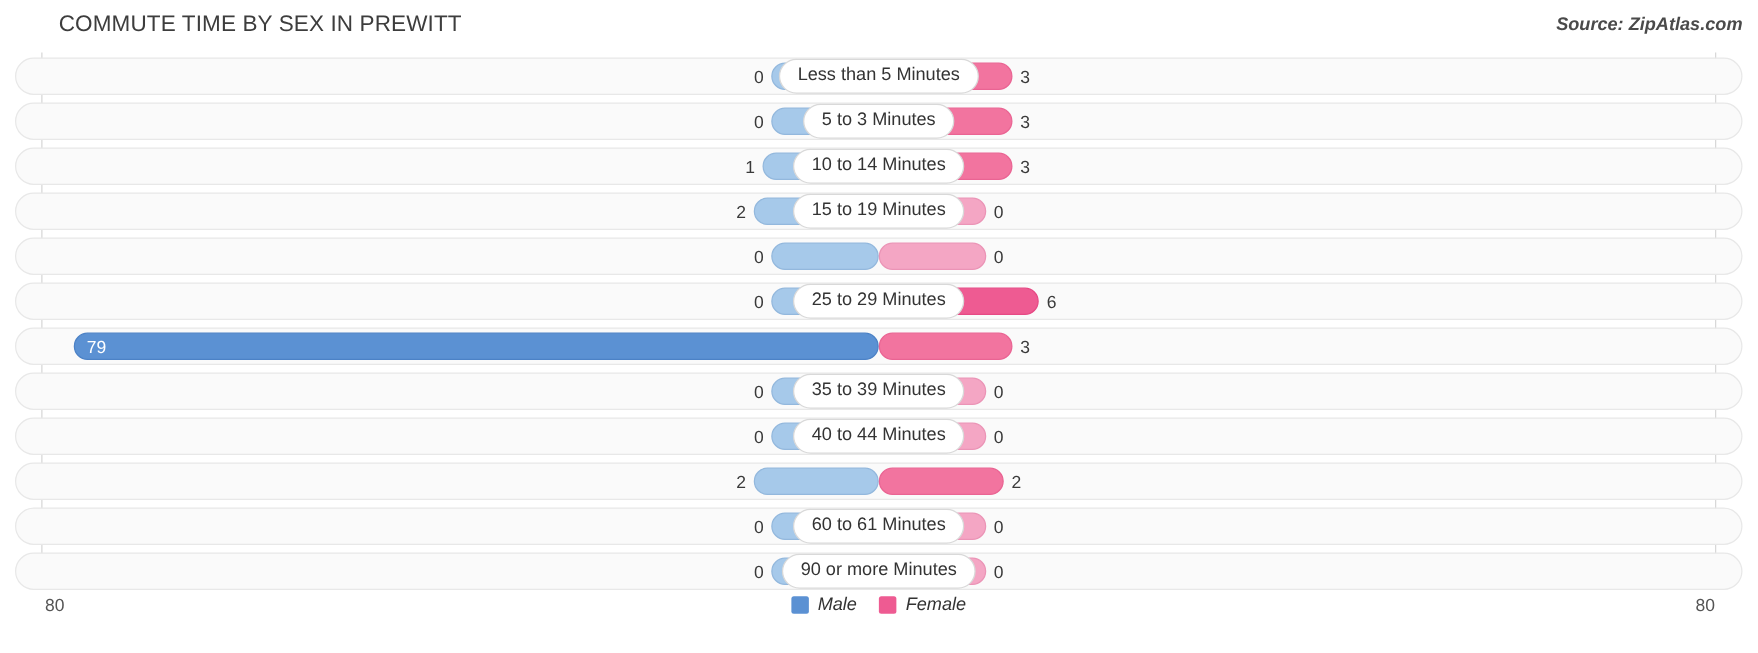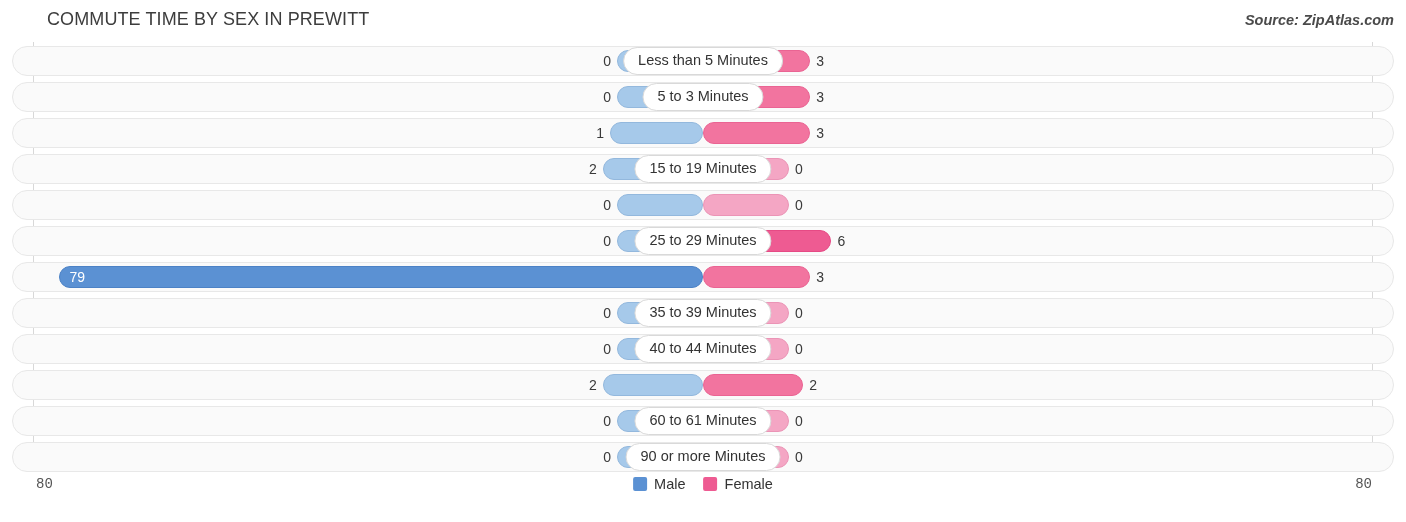--- a/index.html
+++ b/index.html
@@ -150,39 +150,39 @@
   
   .footer {
     position: relative;
     height: 42px;
   }
   .axis-tick {
     position: absolute;
     top: 4px;
     font-size: 14px;
     color: #555555;
-    font-family: Liberation Mono, monospace;
   }
   .axis-tick.left  { left: 36px; }
   .axis-tick.right { right: 34px; }
 
   .legend {
     position: absolute;
     left: 50%;
     top: 4px;
     transform: translateX(-50%);
     display: flex;
     align-items: center;
     gap: 18px;
     white-space: nowrap;
   }
   .legend-item {
     display: flex;
     align-items: center;
     gap: 7px;
+    font-style: italic;
   }
   .legend-swatch {
     width: 14px;
     height: 14px;
     border-radius: 2px;
     display: inline-block;
   }
   .legend-swatch.male   { background: #5b91d3; }
   .legend-swatch.female { background: #ee5b92; }
   .legend-label {
@@ -219,20 +219,21 @@
           <div class="val female-val" style="left: calc(50% + 113.188px);">3</div>
           <div class="cat-pill">5 to 3 Minutes</div>
         </div>
       </div>
       <div class="row">
         <div class="row-inner">
           <div class="bar male" style="width: 93.0625px;"></div>
           <div class="val male-val" style="right: calc(50% + 99.0625px);">1</div>
           <div class="bar female mid" style="width: 107.188px;"></div>
           <div class="val female-val" style="left: calc(50% + 113.188px);">3</div>
+          <div class="cat-pill">10 to 14 Minutes</div>
         </div>
       </div>
       <div class="row">
         <div class="row-inner">
           <div class="bar male" style="width: 100.125px;"></div>
           <div class="val male-val" style="right: calc(50% + 106.125px);">2</div>
           <div class="bar female" style="width: 86px;"></div>
           <div class="val female-val" style="left: calc(50% + 92px);">0</div>
           <div class="cat-pill">15 to 19 Minutes</div>
         </div>

